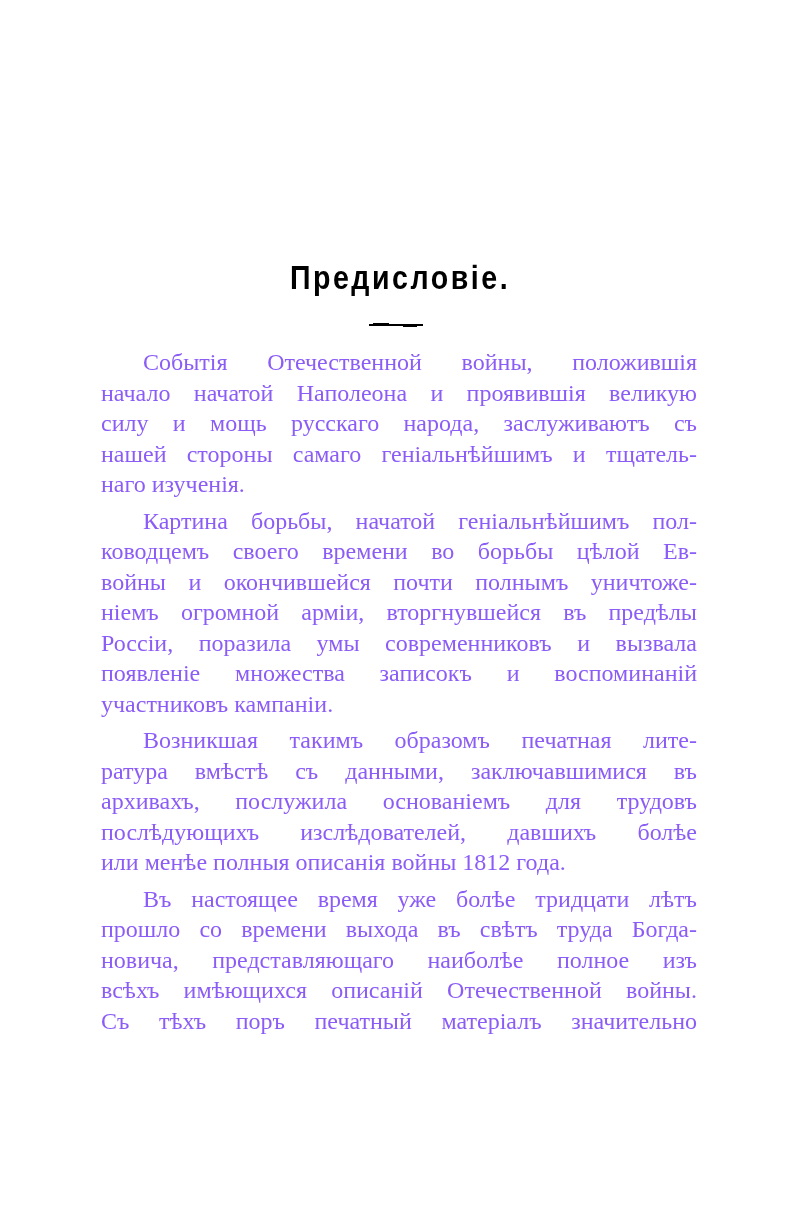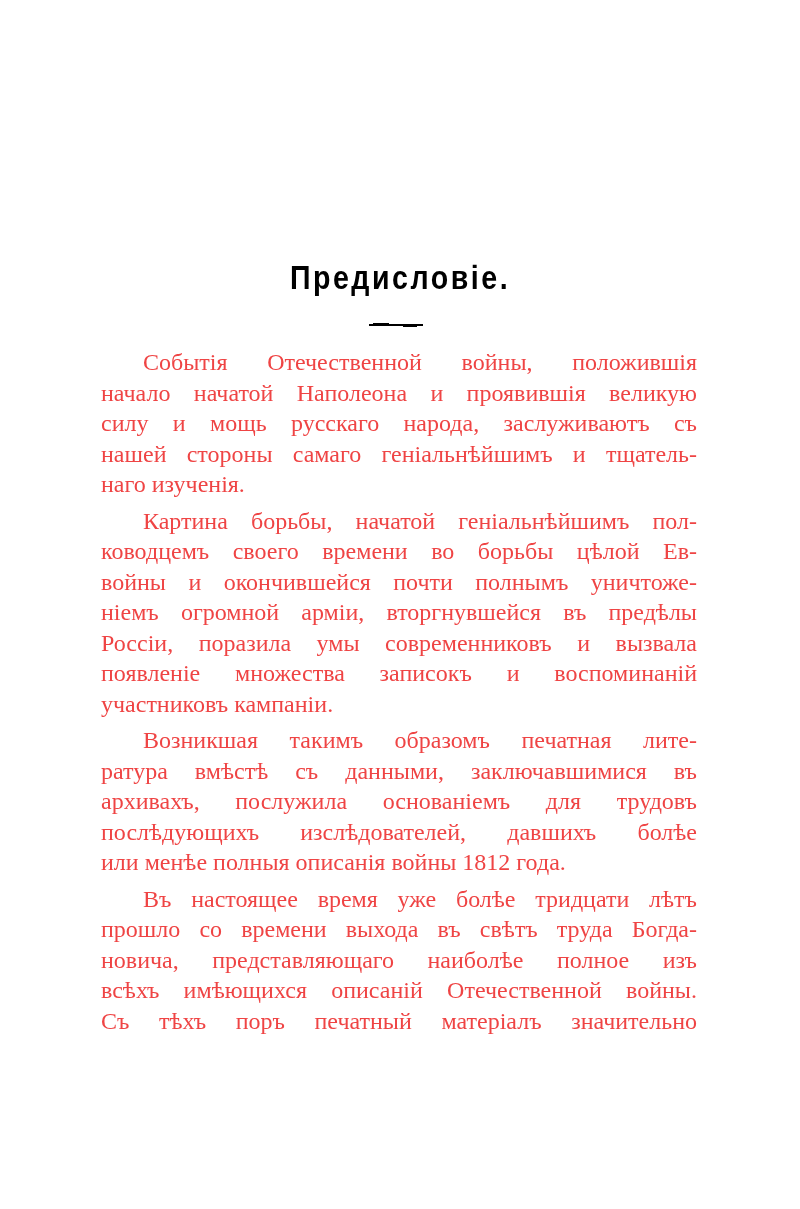--- a/index.html
+++ b/index.html
@@ -58,21 +58,21 @@
     width: 14px;
     height: 3px;
     background: #000000;
   }
   .body {
     position: absolute;
     top: 347px;
     left: 101px;
     width: 596px;
     font-size: 24px;
-    color: #ef4444;
+    color: #8b5cf6;
   }
   .para {
     margin: 0;
   }
   .para + .para {
     margin-top: 6px;
   }
   .line {
     height: 30.5px;
     line-height: 30.5px;

